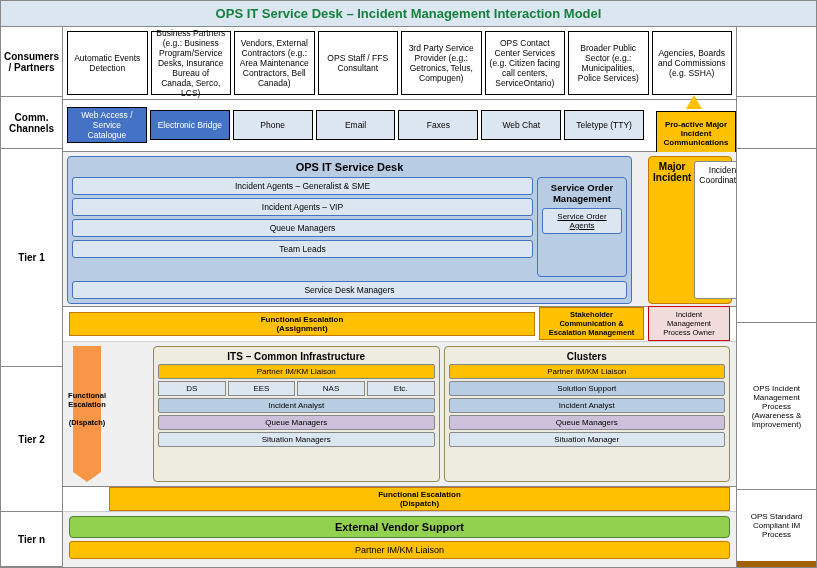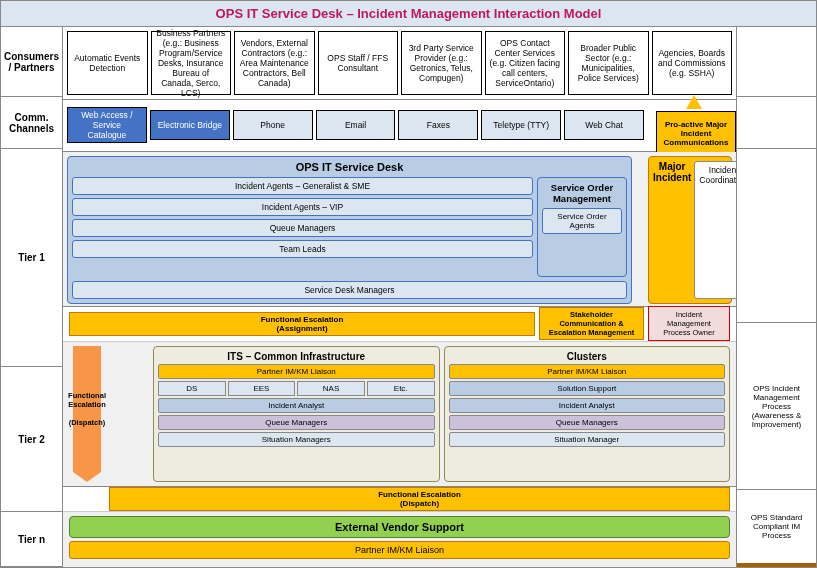--- a/index.html
+++ b/index.html
@@ -18,21 +18,21 @@
       display: flex;
       flex-direction: column;
     }
     .title-bar {
       background: #dce6f1;
       border-bottom: 1px solid #888;
       text-align: center;
       font-size: 13px;
       font-weight: bold;
       padding: 5px 0;
-      color: #be185d;
+      color: #15803d;
     }
     .main-content {
       display: flex;
       flex: 1;
       overflow: hidden;
     }
     .left-labels {
       display: flex;
       flex-direction: column;
       width: 62px;
@@ -296,21 +296,21 @@
       display: flex;
       flex-direction: column;
       border-left: 1px solid #888;
     }
     .right-label {
       display: flex;
       align-items: center;
       justify-content: center;
       text-align: center;
       font-size: 8px;
-      border-bottom: 4px solid #a16207;
+      border-bottom: 6px solid #a16207;
       padding: 3px;
     }
 
     
     .tiern-content {
       flex: 1;
       display: flex;
       flex-direction: column;
       padding: 4px 6px;
       gap: 3px;
@@ -478,22 +478,22 @@
         </div>
       </div>
 
       <div class="row-comm">
         <div class="comm-inner">
           <div class="comm-box blue-dark">Web Access / Service Catalogue</div>
           <div class="comm-box blue-dark">Electronic Bridge</div>
           <div class="comm-box">Phone</div>
           <div class="comm-box">Email</div>
           <div class="comm-box">Faxes</div>
+          <div class="comm-box">Web Chat</div>
           <div class="comm-box">Teletype (TTY)</div>
-          <div class="comm-box">Web Chat</div>
         </div>
         <div class="proactive-wrapper">
           <div class="arrow-up"></div>
           <div class="comm-proactive">Pro-active Major Incident Communications</div>
         </div>
       </div>
 
       <div class="row-tier1">
         <div class="tier1-row-area">
           <div class="tier1-top-section">
@@ -504,21 +504,21 @@
                 <div class="ops-left">
                   <div class="ops-cell">Incident Agents – Generalist &amp; SME</div>
                   <div class="ops-cell">Incident Agents – VIP</div>
                   <div class="ops-cell">Queue Managers</div>
                   <div class="ops-cell">Team Leads</div>
                 </div>
                 <div class="ops-right">
 
                   <div style="background:#b8cce4;border:1.5px solid #4472c4;border-radius:4px;padding:4px;text-align:center;flex:1;display:flex;flex-direction:column;align-items:center;justify-content:flex-start;">
                     <div style="font-weight:bold;font-size:9.5px;margin-bottom:4px;">Service Order Management</div>
-                    <div class="ops-cell" style="width:100%;font-size:8px;">Service Order Agents</div>
+                    <div class="ops-cell" style="width:100%;font-size:8px;text-decoration:underline;">Service Order Agents</div>
                   </div>
                 </div>
               </div>
               <div style="margin-top:4px;">
                 <div class="desk-managers-cell">Service Desk Managers</div>
               </div>
             </div>
 
             <div class="major-incident-box">
               <div class="major-incident-title">Major Incident</div>

